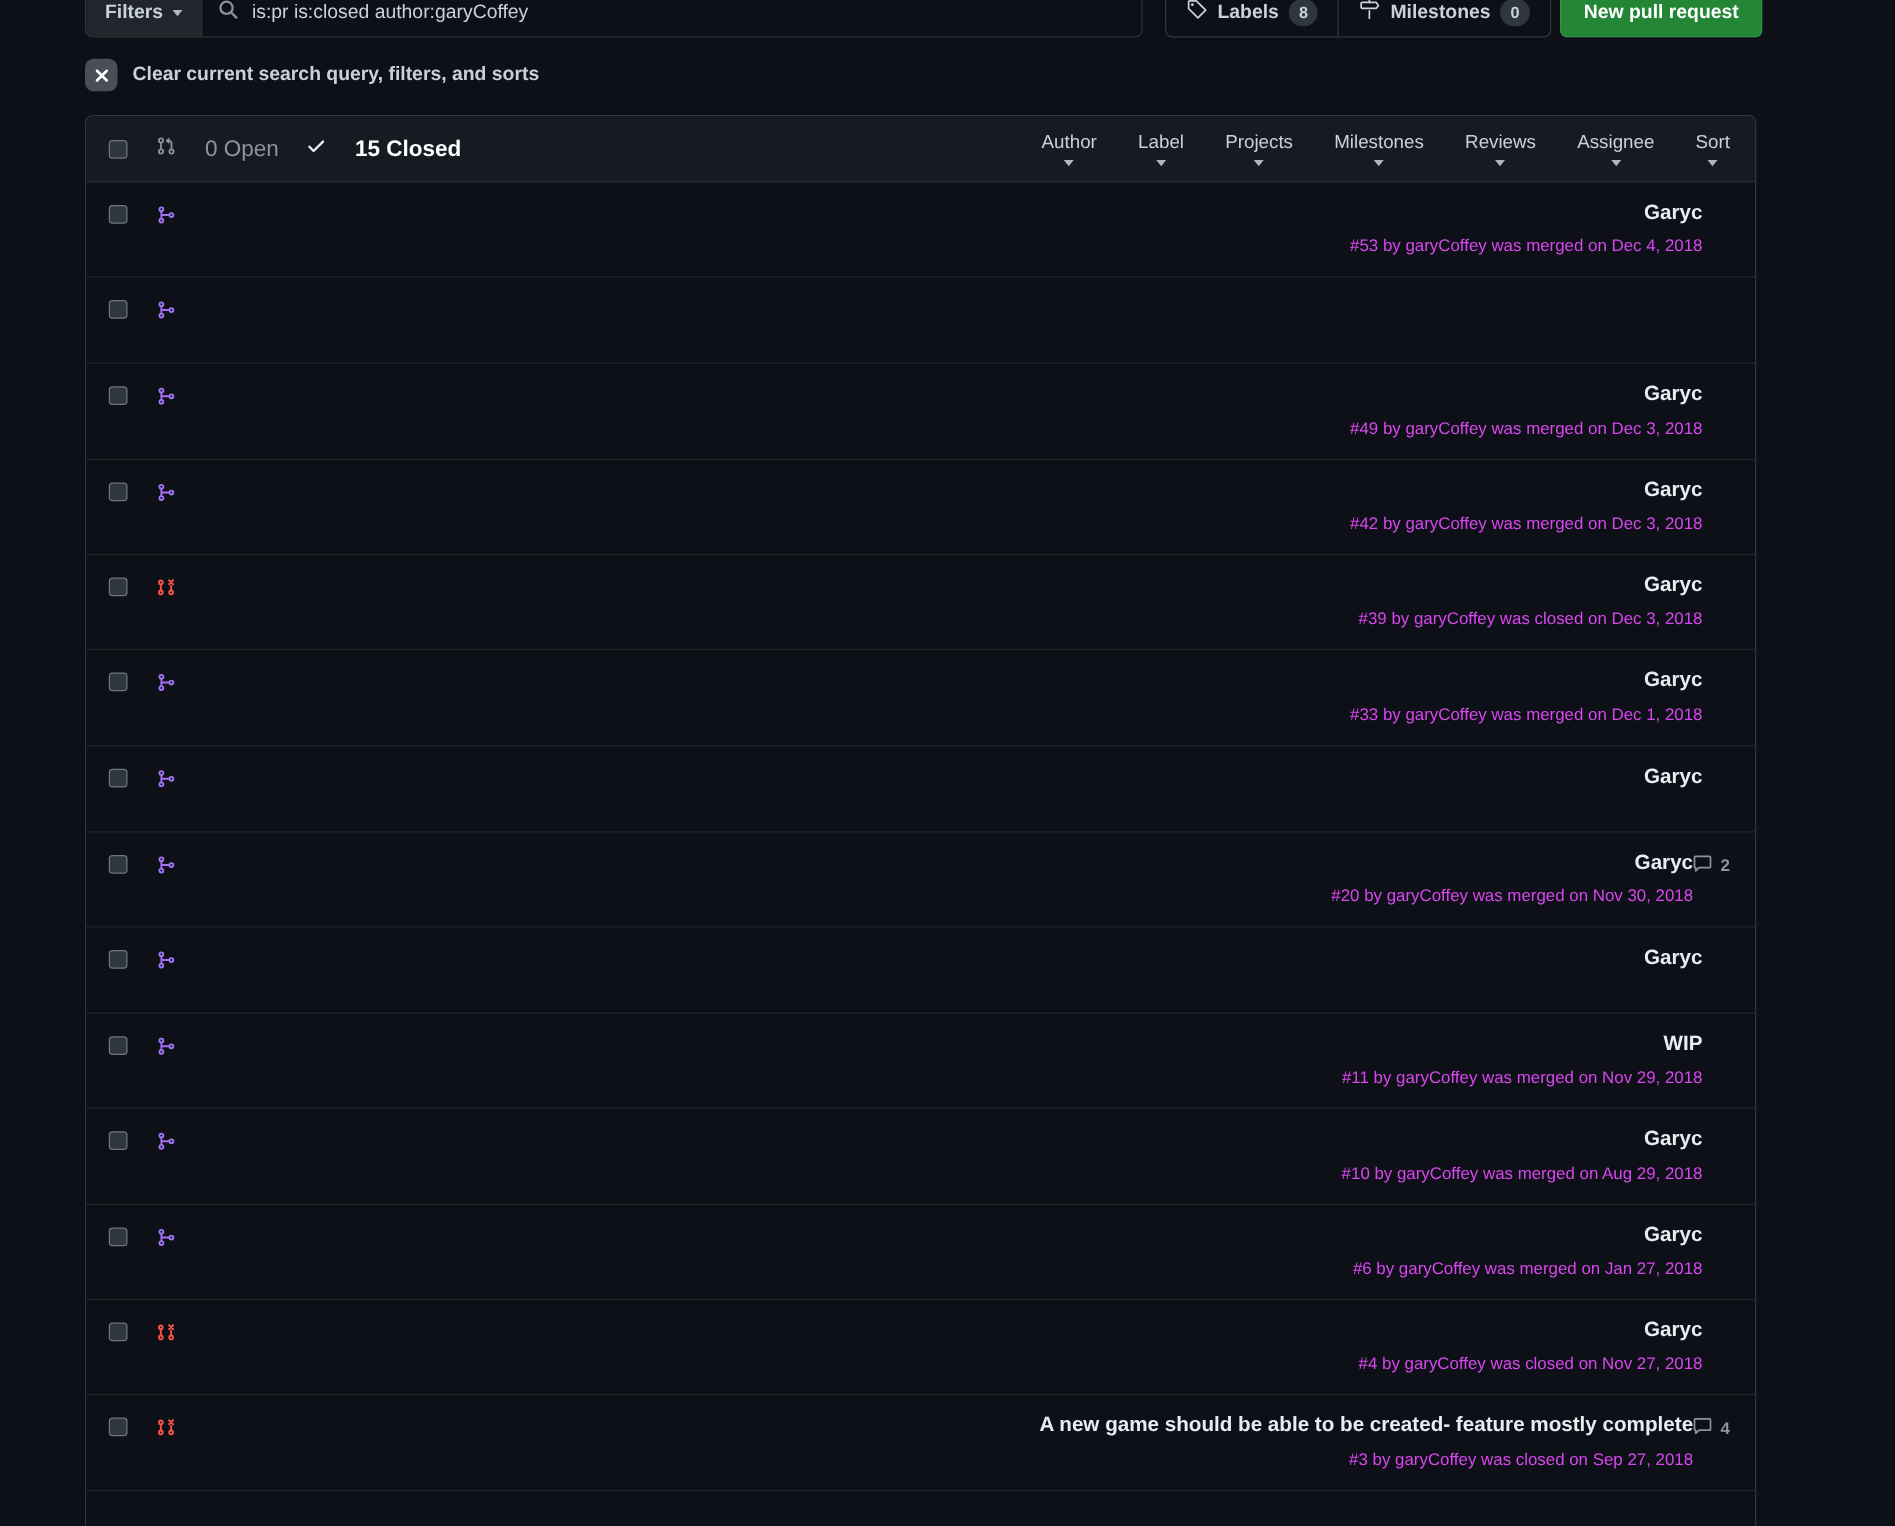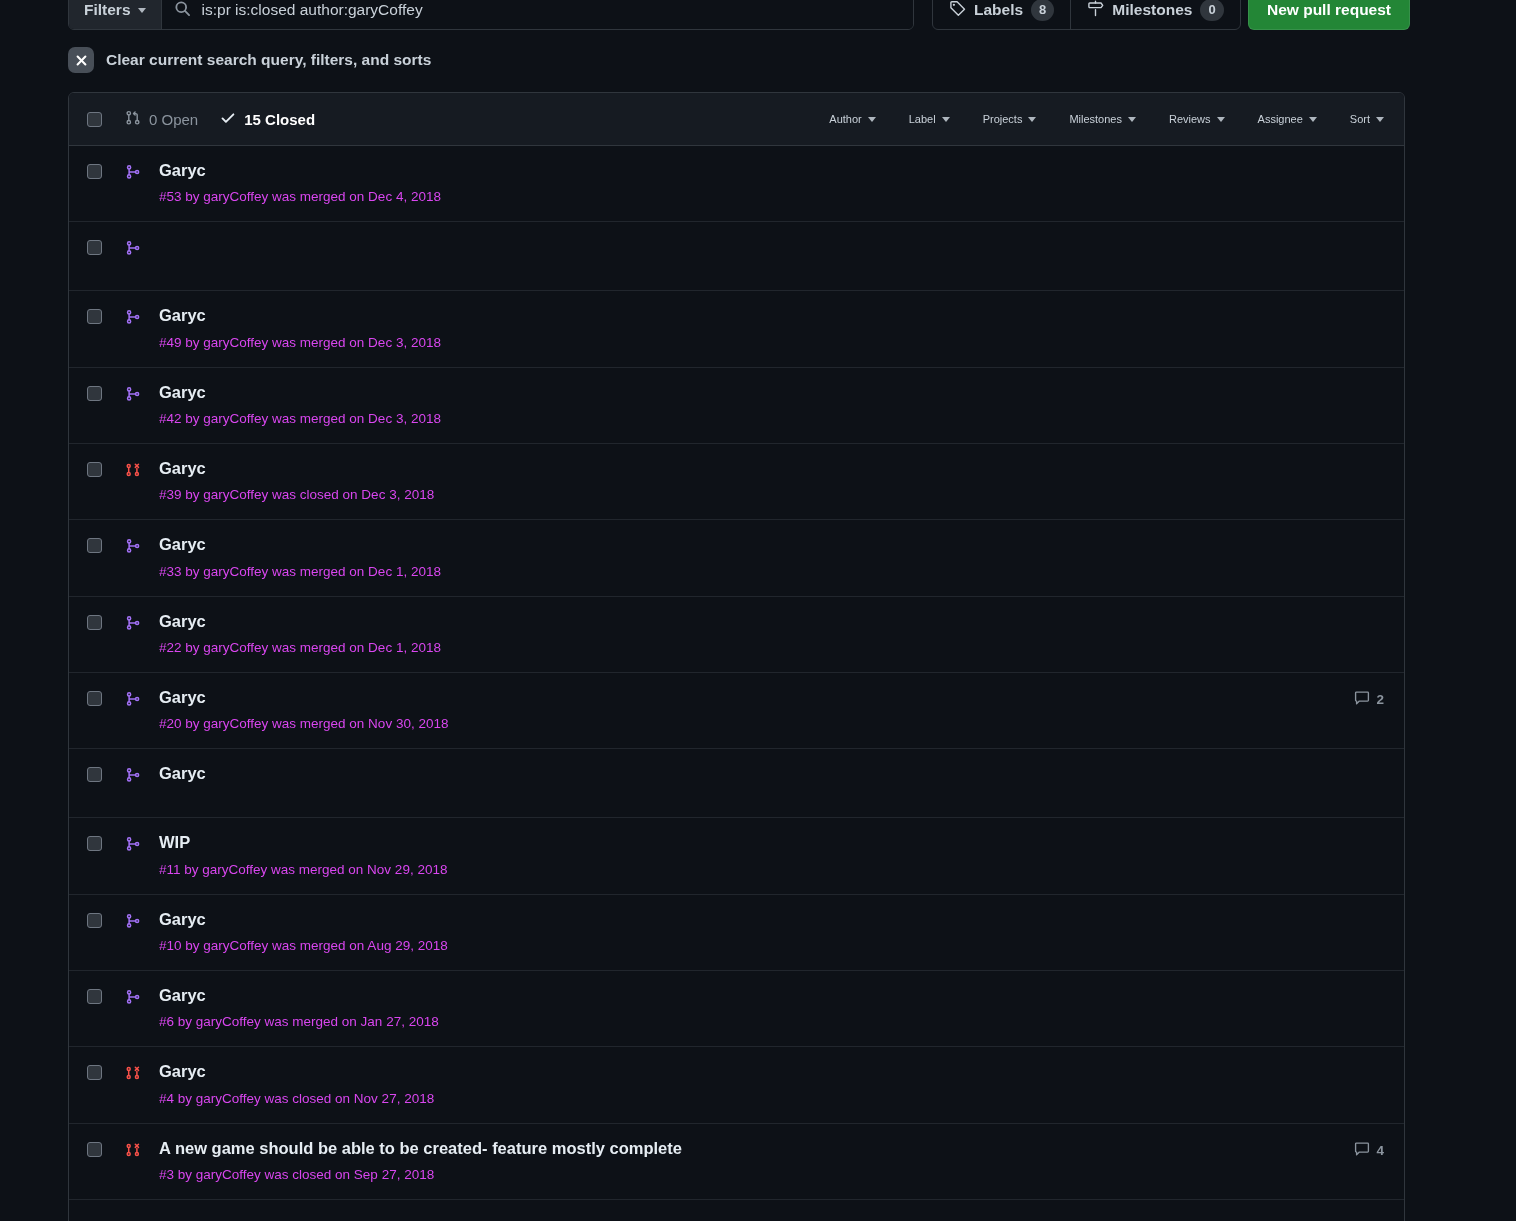--- a/index.html
+++ b/index.html
@@ -186,41 +186,42 @@
   }
   .states {
     display: flex;
     align-items: center;
     gap: 22px;
     margin-left: 23px;
   }
   .state {
     display: flex;
     align-items: center;
-    gap: 8px;
-    font-size: 15px;
+    gap: 23px;
+    font-size: 18px;
     cursor: pointer;
   }
   .state.muted { color: #8b949e; }
   .state.active { color: #ffffff; font-weight: 700; }
 
   .hdr-filters {
     margin-left: auto;
     display: flex;
     align-items: center;
     gap: 33px;
   }
   .hdr-filter {
     display: flex;
     align-items: center;
     gap: 6px;
-    font-size: 11px;
+    font-size: 15px;
     color: #c9d1d9;
     cursor: pointer;
     white-space: nowrap;
+    flex-direction: column;
   }
 
   
   .row {
     display: flex;
     align-items: flex-start;
     padding: 14px 20px 14px 18px;
     border-top: 1px solid #21262d;
     min-height: 69px;
     background: #0d1117;
@@ -230,23 +231,24 @@
   .row-icon {
     flex: none;
     width: 16px;
     margin-left: 23px;
     margin-top: 4px;
     display: flex;
     align-items: center;
     justify-content: center;
   }
   .row-body {
-    margin-left: 18px;
+    margin-left: 34px;
     flex: 1;
     min-width: 0;
+    text-align: right;
   }
   .row-title {
     font-size: 16.5px;
     font-weight: 700;
     color: #e6edf3;
     line-height: 1.3;
     cursor: pointer;
     display: inline-block;
   }
   .row-meta {
@@ -495,21 +497,21 @@
       <div class="row">
         <span class="chk"></span>
         <span class="row-icon">
           <svg width="16" height="16" viewBox="0 0 16 16" fill="none" stroke="#a371f7" stroke-width="1.5">
             <circle cx="4.1" cy="3.4" r="1.55"></circle>
             <circle cx="4.1" cy="12.4" r="1.55"></circle>
             <circle cx="12.1" cy="8.0" r="1.55"></circle>
             <path d="M4.1 5.1v5.7M4.1 8h6.4" stroke-linecap="round"></path>
           </svg>
         </span>
-        <div class="row-body"><span class="row-title">Garyc</span><div class="row-meta">#22 by garyCoffey was merged on Dec 1, 2018</div></div>
+        <div class="row-body"><span class="row-title">Garyc</span></div>
         <div class="row-right empty">
           <span><svg width="16" height="16" viewBox="0 0 16 16" fill="none" stroke="#8b949e" stroke-width="1.35">
               <path d="M1.6 2.9a.8.8 0 0 1 .8-.8h11.2a.8.8 0 0 1 .8.8v7.4a.8.8 0 0 1-.8.8H5.3L2.6 13.7v-2.6h-.2a.8.8 0 0 1-.8-.8V2.9z" stroke-linejoin="round"></path>
             </svg></span>
           <span></span>
         </div>
       </div>
       <div class="row">
         <span class="chk"></span>
         <span class="row-icon">

